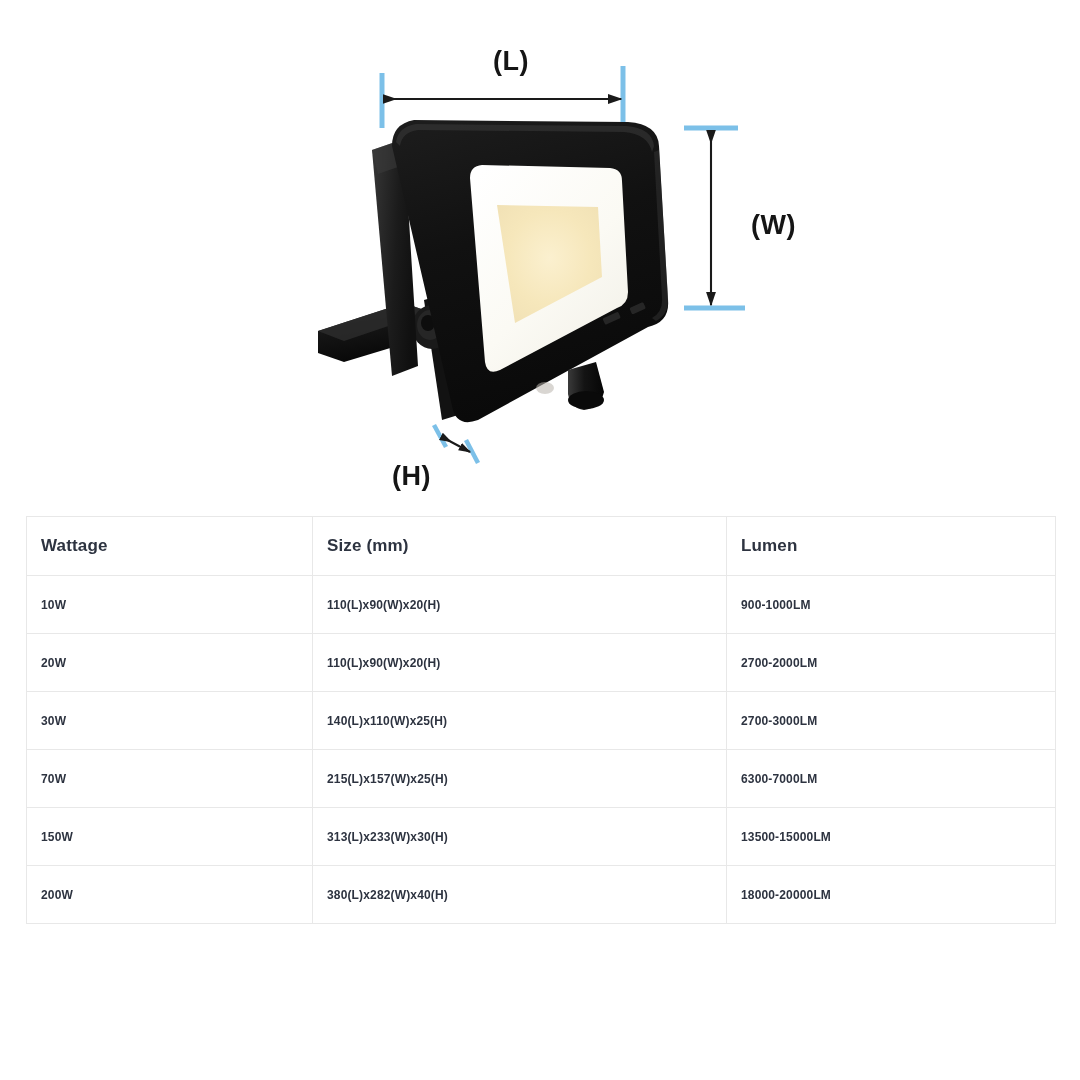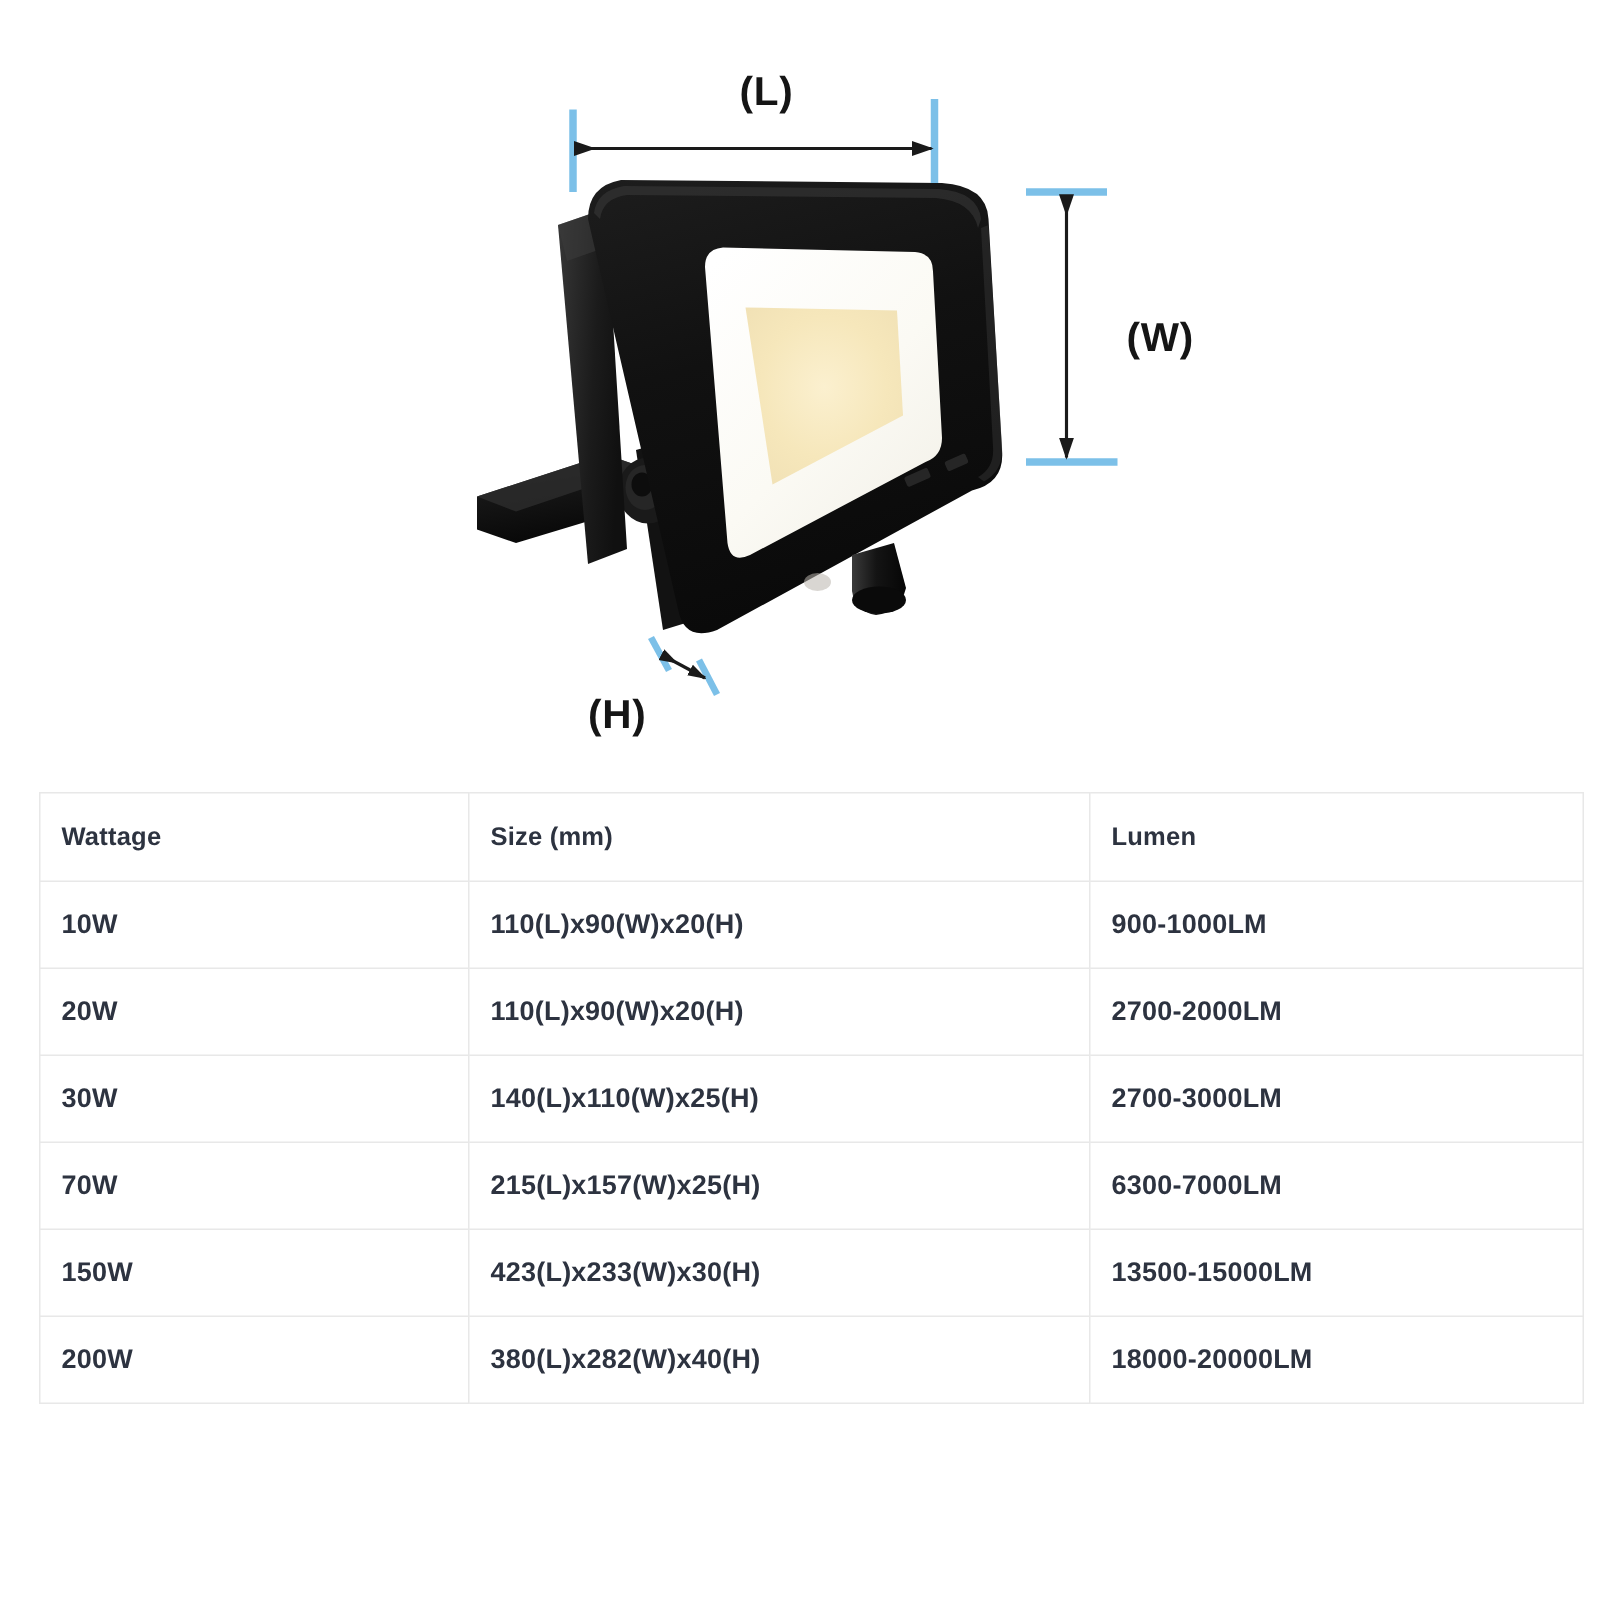--- a/index.html
+++ b/index.html
@@ -43,30 +43,29 @@
   #spec-table-wrap {
     position: absolute;
     left: 26px;
     top: 516px;
     width: 1029px;
   }
   table.spec-table {
     border-collapse: collapse;
     width: 1029px;
     table-layout: fixed;
-    margin-top: 12px;
   }
   table.spec-table th,
   table.spec-table td {
     border: 1px solid #e8e8e8;
     text-align: left;
     vertical-align: middle;
     padding: 0 0 0 14px;
     height: 57px;
-    font-size: 18px;
+    font-size: 12px;
     font-weight: bold;
     color: #2d3340;
     letter-spacing: 0.15px;
     white-space: nowrap;
   }
   table.spec-table th {
     font-size: 17px;
     height: 58px;
   }
   
@@ -237,21 +236,21 @@
         <td>140(L)x110(W)x25(H)</td>
         <td>2700-3000LM</td>
       </tr>
       <tr>
         <td>70W</td>
         <td>215(L)x157(W)x25(H)</td>
         <td>6300-7000LM</td>
       </tr>
       <tr>
         <td>150W</td>
-        <td>423(L)x233(W)x30(H)</td>
+        <td>313(L)x233(W)x30(H)</td>
         <td>13500-15000LM</td>
       </tr>
       <tr>
         <td>200W</td>
         <td>380(L)x282(W)x40(H)</td>
         <td>18000-20000LM</td>
       </tr>
     </tbody>
   </table>
 </div>

